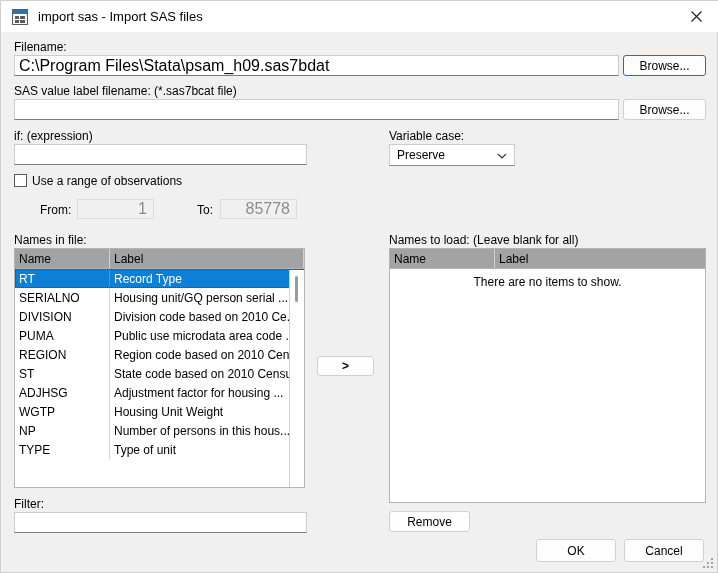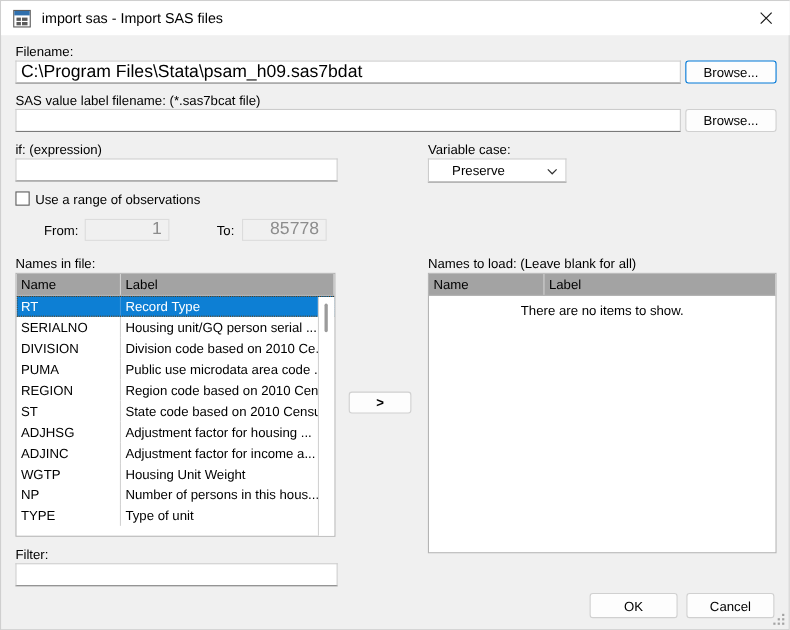--- a/index.html
+++ b/index.html
@@ -151,21 +151,21 @@
 
   
   .combo {
     position: absolute;
     background: #ffffff;
     border: 1px solid #cccccc;
     border-bottom-color: #8a8a8a;
     box-sizing: border-box;
     display: flex;
     align-items: center;
-    padding-left: 21px;
+    padding-left: 7px;
     font-size: 12px;
     cursor: default;
   }
   .combo .caret {
     position: absolute;
     right: 7px; top: 50%;
     transform: translateY(-50%);
     width: 10px; height: 10px;
   }
 
@@ -370,24 +370,20 @@
         </div>
         <div class="lrow">
           <div class="c1">ST</div>
           <div class="c2">State code based on 2010 Censu...</div>
         </div>
         <div class="lrow">
           <div class="c1">ADJHSG</div>
           <div class="c2">Adjustment factor for housing ...</div>
         </div>
         <div class="lrow">
-          <div class="c1">ADJINC</div>
-          <div class="c2">Adjustment factor for income a...</div>
-        </div>
-        <div class="lrow">
           <div class="c1">WGTP</div>
           <div class="c2">Housing Unit Weight</div>
         </div>
         <div class="lrow">
           <div class="c1">NP</div>
           <div class="c2">Number of persons in this hous...</div>
         </div>
         <div class="lrow">
           <div class="c1">TYPE</div>
           <div class="c2">Type of unit</div>
@@ -410,20 +406,21 @@
   <div class="listwrap" style="left:388px; top:247px; width:317px; height:255px;">
     <div class="lhead">
       <div class="hc" style="width:105px; flex:none;">Name</div>
       <div class="hc" style="flex:1; border-right:none;">Label</div>
     </div>
     <div class="lbody" id="names-to-load-body" style="height:234px;">
       <div class="empty-msg">There are no items to show.</div>
     </div>
   </div>
 
+  <div class="btn" style="left:388px; top:510px; width:81px; height:21px;">Remove</div>
 
   <div class="btn" style="left:535px; top:538px; width:80px; height:23px;">OK</div>
   <div class="btn" style="left:623px; top:538px; width:80px; height:23px;">Cancel</div>
 
   <div class="grip">
     <i style="right:0; bottom:0;"></i>
     <i style="right:4px; bottom:0;"></i>
     <i style="right:0; bottom:4px;"></i>
     <i style="right:8px; bottom:0;"></i>
     <i style="right:4px; bottom:4px;"></i>

